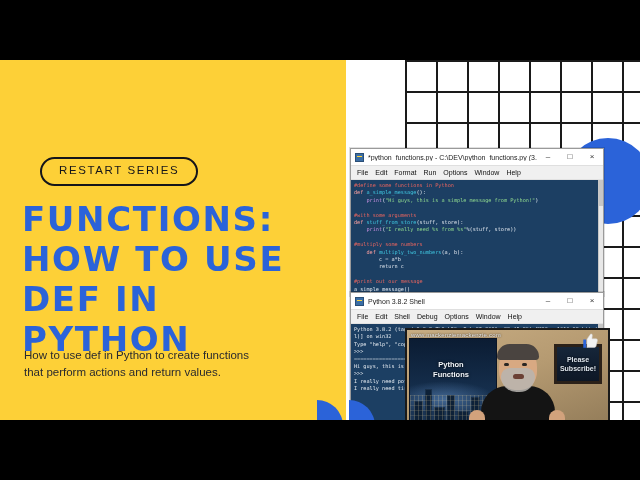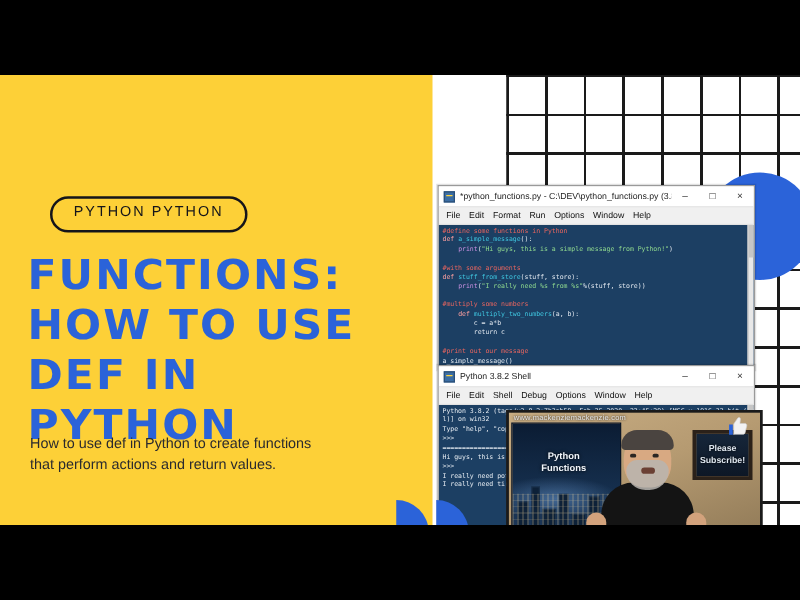--- a/index.html
+++ b/index.html
@@ -362,21 +362,21 @@
 <div id="stage">
 
   <div id="content">
 
     <div id="grid-panel"></div>
 
     <div class="deco" id="circle-blue-top"></div>
 
     <div id="yellow-panel"></div>
 
-    <div id="badge">PYTHON PYTHON</div>
+    <div id="badge">RESTART SERIES</div>
 
     <div id="headline">
       <span class="ln">Functions:</span>
       <span class="ln">how to use</span>
       <span class="ln">def in</span>
       <span class="ln">python</span>
     </div>
 
     <div id="subhead">
       <span class="ln">How to use def in Python to create functions</span>

